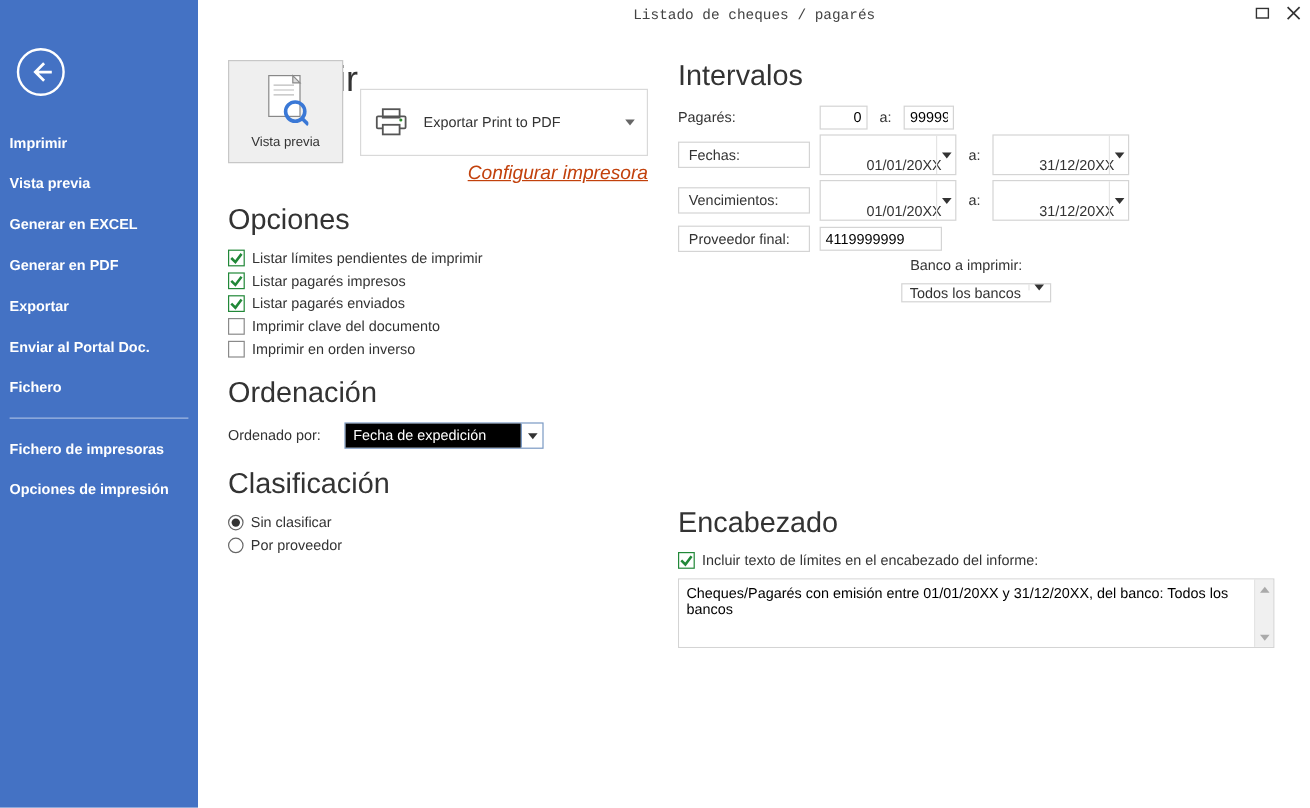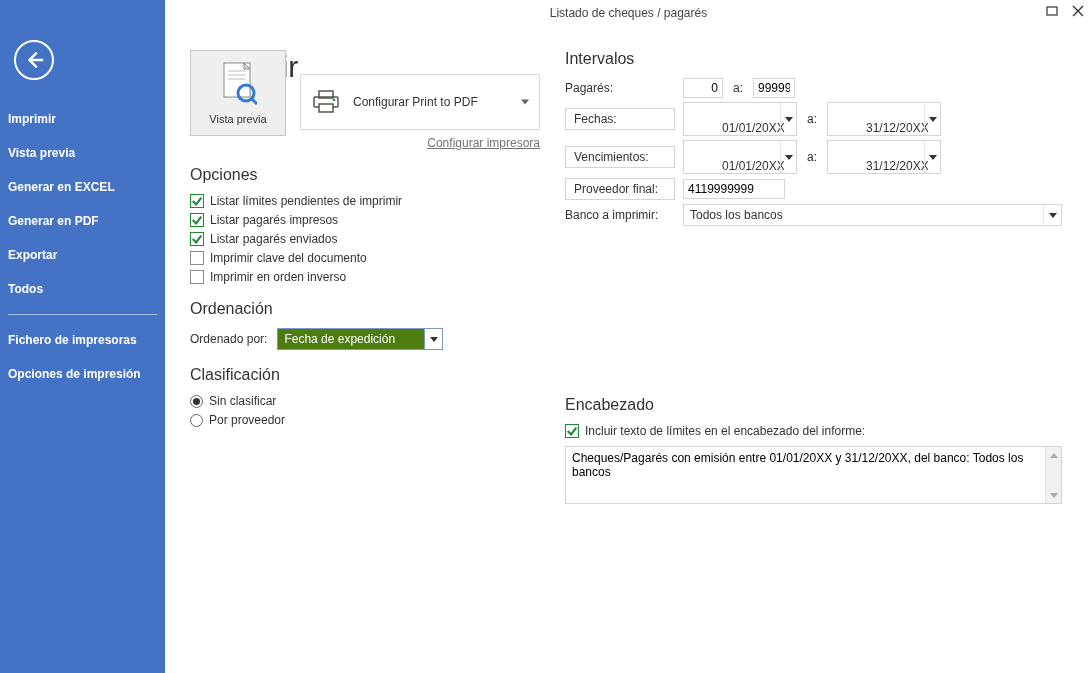--- a/index.html
+++ b/index.html
@@ -35,20 +35,21 @@
   }
   .side-divider {
     border-top: 1px solid rgba(255,255,255,.5);
     margin: 8px 8px 8px 8px;
   }
   .titlebar {
     position:absolute; left:165px; top:6px; right:0;
     text-align:center;
     font-size:12px;
     color:#444;
+    font-family:Liberation Mono, monospace;
   }
   .win-controls {
     position:absolute; right:6px; top:4px;
     display:flex; gap:10px;
   }
   .win-controls span {
     width:16px; height:14px;
     cursor:pointer;
     display:flex; align-items:center; justify-content:center;
   }
@@ -56,21 +57,21 @@
     position:absolute; left:190px; top:50px; right:30px; bottom:20px;
   }
   h1.page-title {
     margin:0 0 24px 0;
     font-size: 30px;
     font-weight: 300;
     color:#333;
   }
   h2.section {
     margin: 16px 0 10px 0;
-    font-size: 16px;
+    font-size: 24px;
     font-weight: 400;
     color:#333;
   }
   .top-row { display:flex; gap:14px; align-items:flex-start; }
   .preview-btn {
     width: 96px; height:86px;
     border:1px solid #c7c7c7;
     background:#efefef;
     display:flex; flex-direction:column; align-items:center; justify-content:center;
     gap:6px;
@@ -87,53 +88,54 @@
     cursor:pointer;
     margin-top: 24px;
   }
   .printer-select .caret {
     position:absolute; right:10px; top:50%;
     transform:translateY(-50%);
     width:0;height:0;border-left:4px solid transparent;border-right:4px solid transparent;border-top:5px solid #666;
   }
   .config-link {
     text-decoration: underline;
-    color:#737373;
-    font-size:12px;
+    color:#c2410c;
+    font-size:16px;
     cursor:pointer;
     align-self:flex-end;
     margin-top:6px;
+    font-style:italic;
   }
   .left-col { position:absolute; left:0; top:0; width:355px; }
   .right-col { position:absolute; left:375px; top:0; right:0; }
   
   .chk-row { display:flex; align-items:center; gap:6px; margin: 5px 0; font-size:12px; }
   .chk {
     width:14px; height:14px; border:1px solid #218838;
     display:flex; align-items:center; justify-content:center;
     cursor:pointer;
   }
   .chk.unchecked { border-color:#8a8a8a; }
   .chk svg { width:12px;height:12px; stroke:#218838; stroke-width:2.5; fill:none; }
   
   .rad-row { display:flex; align-items:center; gap:6px; margin:5px 0; font-size:12px; }
   .rad { width:13px;height:13px;border:1px solid #666;border-radius:50%; display:flex;align-items:center;justify-content:center; cursor:pointer;}
   .rad .dot{ width:7px;height:7px;background:#333;border-radius:50%;}
   
-  .combo-row { display:flex; align-items:center; gap:10px; }
+  .combo-row { display:flex; align-items:center; gap:20px; }
   .combo {
     display:flex; align-items:center;
     height:22px;
     border:1px solid #7a99c4;
     cursor:pointer;
     position:relative;
   }
   .combo .val {
     padding:0 6px;
-    background:#4d7c0f;
+    background:#000000;
     color:#fff;
     height:100%; display:flex;align-items:center;
     min-width:146px;
     text-align:right;
   }
   .combo .dd {
     width:18px; height:100%;
     border-left:1px solid #7a99c4;
     display:flex;align-items:center;justify-content:center;
   }
@@ -157,21 +159,21 @@
   .int-input.num { width:40px; text-align:right;}
   .int-input.num.w { width:42px;}
   .int-input.txt { width:102px; }
   .date-field {
     display:flex; height:34px;border:0.5px solid #d4d4d4; align-items:flex-end;padding-left:32px;
   }
   .date-field .dv { width:64px; padding:0 6px; }
   .date-field .dd { width:16px;height:100%;display:flex;align-items:center;justify-content:center;border-left:1px solid #e4e4e4; cursor:pointer;}
   .sep-a { width:14px; text-align:center;}
   .bank-combo {
-    display:flex; height:22px; border:0.5px solid #d4d4d4; align-items:center; flex:1;
+    display:flex; height:22px; border:0.5px solid #d4d4d4; flex:1;
     cursor:pointer;
   }
   .bank-combo .val { flex:1; padding:0 6px;}
   .bank-combo .dd { width:18px;height:100%;border-left:1px solid #e4e4e4;display:flex;align-items:center;justify-content:center;}
   
   .txtwrap { display:flex; border:1px solid #d4d4d4; }
   .txtarea {
     flex:1; min-height:56px;
     padding:4px 6px; font-size:12px;
     border:none; resize:none; font-family:inherit;
@@ -193,21 +195,22 @@
   <div class="back-circle">
     <svg viewBox="0 0 24 24">
         <path d="M15 4 L7 12 L15 20 M7 12 H22"></path>
       </svg>
   </div>
   <div class="side-item">Imprimir</div>
   <div class="side-item">Vista previa</div>
   <div class="side-item">Generar en EXCEL</div>
   <div class="side-item">Generar en PDF</div>
   <div class="side-item">Exportar</div>
-  <div class="side-item">Todos</div>
+  <div class="side-item">Enviar al Portal Doc.</div>
+  <div class="side-item">Fichero</div>
   <div class="side-divider"></div>
   <div class="side-item">Fichero de impresoras</div>
   <div class="side-item">Opciones de impresión</div>
 </div>
 
 <div class="titlebar">Listado de cheques / pagarés</div>
 <div class="win-controls">
   <span>
     <svg width="12" height="10">
         <rect x="1" y="1" width="10" height="8" fill="none" stroke="#333" stroke-width="1.2"></rect>
@@ -238,21 +241,21 @@
         <span class="lbl">Vista previa</span>
       </div>
       <div style="display:flex;flex-direction:column;align-items:flex-end;">
         <div class="printer-select">
           <svg width="30" height="26">
             <rect x="3" y="8" width="24" height="10" rx="1" fill="none" stroke="#555" stroke-width="1.5"></rect>
             <rect x="8" y="2" width="14" height="7" fill="none" stroke="#555" stroke-width="1.5"></rect>
             <rect x="8" y="15" width="14" height="8" fill="#fff" stroke="#555" stroke-width="1.5"></rect>
             <circle cx="23" cy="11" r="1.3" fill="#2c8a2c"></circle>
           </svg>
-          <span>Configurar Print to PDF</span>
+          <span>Exportar Print to PDF</span>
           <span class="caret"></span>
         </div>
         <span class="config-link">Configurar impresora</span>
       </div>
     </div>
 
     <h2 class="section">Opciones</h2>
     <div class="chk-row">
       <span class="chk">
           <svg viewBox="0 0 14 14">
@@ -352,21 +355,21 @@
             <span class="tri"></span>
           </span>
       </div>
     </div>
 
     <div class="int-row">
       <span class="int-label-btn">Proveedor final:</span>
       <input class="int-input txt" value="4119999999" style="">
     </div>
 
-    <div class="int-row" style="margin-top:3px;">
+    <div class="int-row" style="margin-top:3px;flex-direction:column;">
       <span class="int-label-plain">Banco a imprimir:</span>
       <div class="bank-combo">
         <span class="val">Todos los bancos</span>
         <span class="dd">
             <span class="tri"></span>
           </span>
       </div>
     </div>
 
     <h2 class="section" style="margin-top:170px">Encabezado</h2>

